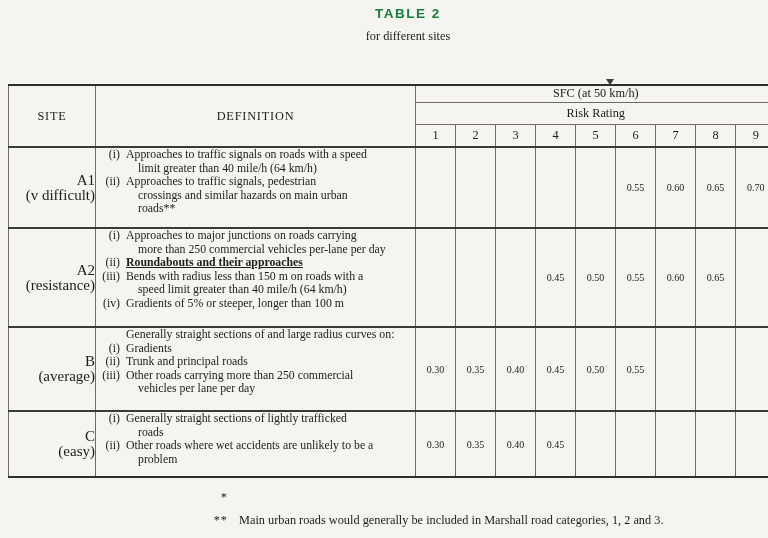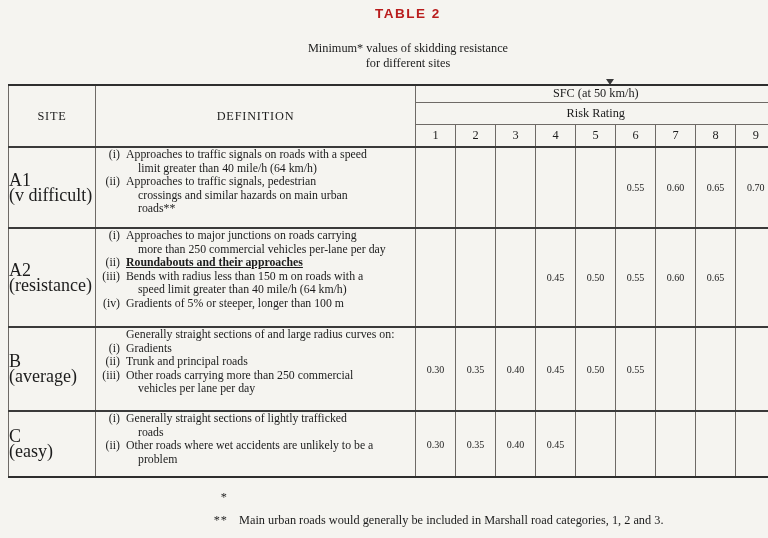--- a/index.html
+++ b/index.html
@@ -8,21 +8,21 @@
     width: 768px; height: 538px;
     position: relative; overflow: hidden;
     background: #f5f4f0; color: #1c1c1c;
     font-family: "Liberation Serif", serif;
   }
 
   .title-block { position: absolute; top: 6px; left: 48px; width: 720px; text-align: center; }
   .doc-title {
     font-family: "Liberation Sans", sans-serif;
     font-weight: bold; font-size: 13.5px; letter-spacing: 1.5px;
-    color: #b91c1c; margin-bottom: 20px;
+    color: #15803d; margin-bottom: 8px;
   }
   .doc-subtitle { font-size: 12.3px; line-height: 15px; }
 
   .scan-mark {
     position: absolute; top: 79px; left: 606px;
     width: 0; height: 0;
     border-left: 4px solid transparent; border-right: 4px solid transparent;
     border-top: 6px solid #3a3a3a;
   }
 
@@ -43,38 +43,37 @@
   tr.hr-nums { height: 23px; }
   tr.row-a1  { height: 81px; }
   tr.row-a2  { height: 99px; }
   tr.row-b   { height: 84px; }
   tr.row-c   { height: 66px; }
 
   .h-site, .h-def { font-size: 12.3px; text-align: center; vertical-align: middle; letter-spacing: 0.8px; margin-left: 28px; }
   .h-sfc, .h-risk { font-size: 12.3px; text-align: center; vertical-align: middle; }
   .h-num { font-size: 12.3px; text-align: center; vertical-align: middle; }
 
-  .c-site { text-align: left; vertical-align: middle; font-size: 18px; line-height: 15px; }
+  .c-site { text-align: right; vertical-align: middle; font-size: 15px; line-height: 15px; }
   .c-def  { vertical-align: top; padding: 5px 2px 3px 10px; font-size: 11.8px; line-height: 13.6px; overflow: hidden; }
   .def-item { display: flex; }
   .def-num  { flex: 0 0 24px; text-align: right; margin-right: 6px; }
   .def-text { flex: 1; white-space: pre-line; padding-left: 12px; text-indent: -12px; }
   .def-text.u { text-decoration: underline; text-underline-offset: 1px; font-weight: bold; }
   .c-val { text-align: center; vertical-align: middle; font-size: 10px; }
 
   .footnotes { position: absolute; top: 490px; left: 198px; font-size: 12.3px; }
   .footnote { display: flex; margin-bottom: 8px; }
   .fn-marker { flex: 0 0 30px; text-align: right; margin-right: 11px; letter-spacing: 1px; }
 </style>
 </head>
 <body>
 
 <div class="title-block">
   <div class="doc-title">TABLE 2</div>
-  <div class="doc-subtitle">Minimum* values of skidding resistance</div>
   <div class="doc-subtitle">for different sites</div>
 </div>
 
 <div class="scan-mark"></div>
 
 <table class="skid">
   <colgroup>
     <col style="width:87px">
       <col style="width:320px">
     <col style="width:40px">

